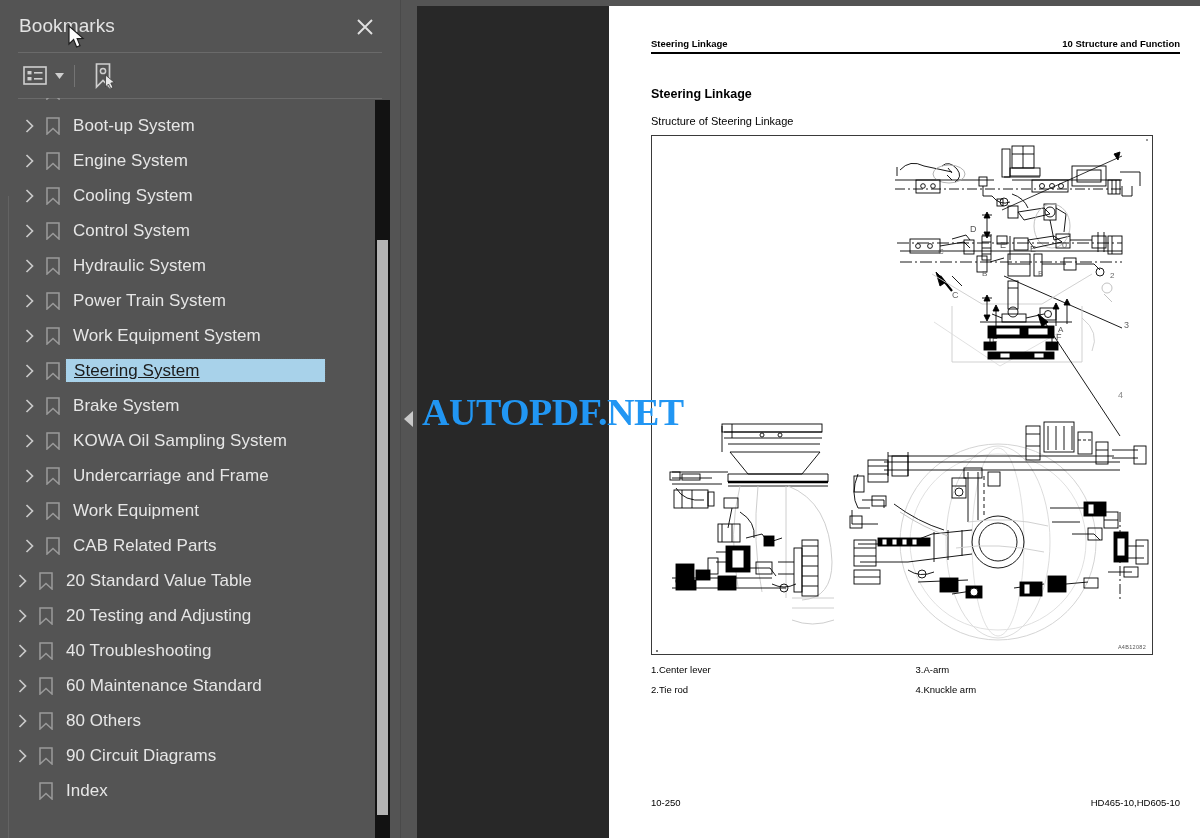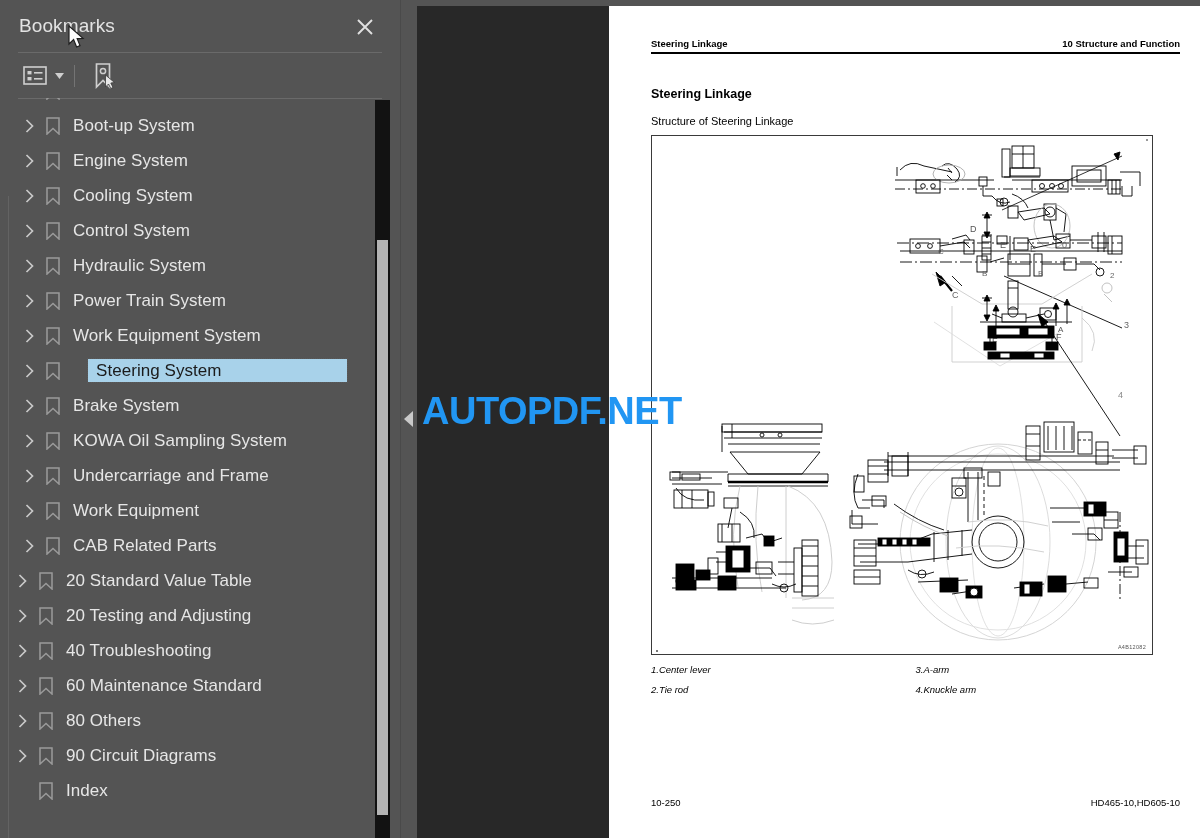--- a/index.html
+++ b/index.html
@@ -88,23 +88,24 @@
     font-weight: 400; letter-spacing: .05px;
   }
   
   .lvl1 { padding-left: 19px; }
   .lvl0 { padding-left: 12px; }
 
   .bm-row.selected .bm-label {
     background: #a8d2ea;
     color: #1b1b1b;
     outline: 1px dotted #5a5a5a;
-    margin-left: 24px;
+    margin-left: 2px;
     padding: 3px 126px 3px 8px;
     line-height: 1;
+    text-decoration: underline;
   }
 
   
   .bm-scroll-track {
     position: absolute; right: 10px; top: 100px;
     width: 15px; height: 738px;
     background: #121212;
   }
   .bm-scroll-thumb {
     position: absolute; right: 12px; top: 240px;
@@ -172,21 +173,21 @@
   .fig-ref {
     position: absolute; right: 6px; bottom: 4px;
     font-size: 5.5px; color: #555; letter-spacing: .3px;
     font-family: "Liberation Sans", sans-serif;
   }
   .fig-dot { position:absolute; left:4px; bottom:2px; width:2px; height:2px; background:#777;}
   .fig-dot-tr { position:absolute; right:4px; top:3px; width:2px; height:2px; background:#999;}
   .captions {
     margin-top: 9px;
     display: flex;
-    font-size: 9.5px; color: #000; font-style: italic;
+    font-size: 9.5px; color: #000;
   }
   .cap-col { width: 50%; }
   .cap-col div { margin-bottom: 9px; }
   .pg-footer {
     position: absolute; left: 42px; right: 46px; bottom: 30px;
     display: flex; justify-content: space-between;
     font-size: 9.5px; font-weight: normal; color: #000;
   }
 
   
@@ -194,21 +195,21 @@
     position: absolute; left: 0; top: 0;
     width: 100%; height: 100%;
     pointer-events: none;
     z-index: 40;
   }
   .wm-text {
     position: absolute; left: 422px; top: 390px;
     font-size: 38px; font-weight: bold;
     color: #2196f3;
     letter-spacing: -.5px;
-    font-family: Liberation Sans, sans-serif;
+    font-family: Liberation Serif, serif;
   }
 
   
   .cursor { position: absolute; left: 68px; top: 25px; z-index: 60; pointer-events:none;}
 </style>
 </head>
 <body>
 
 <div class="app">
 

